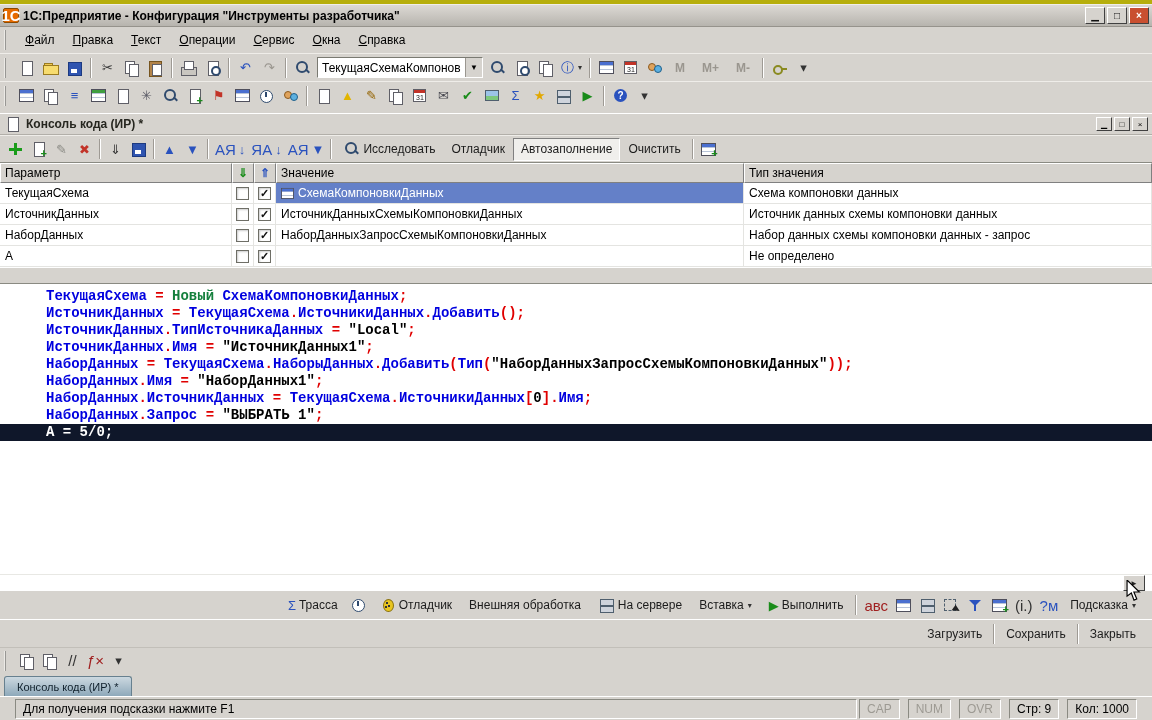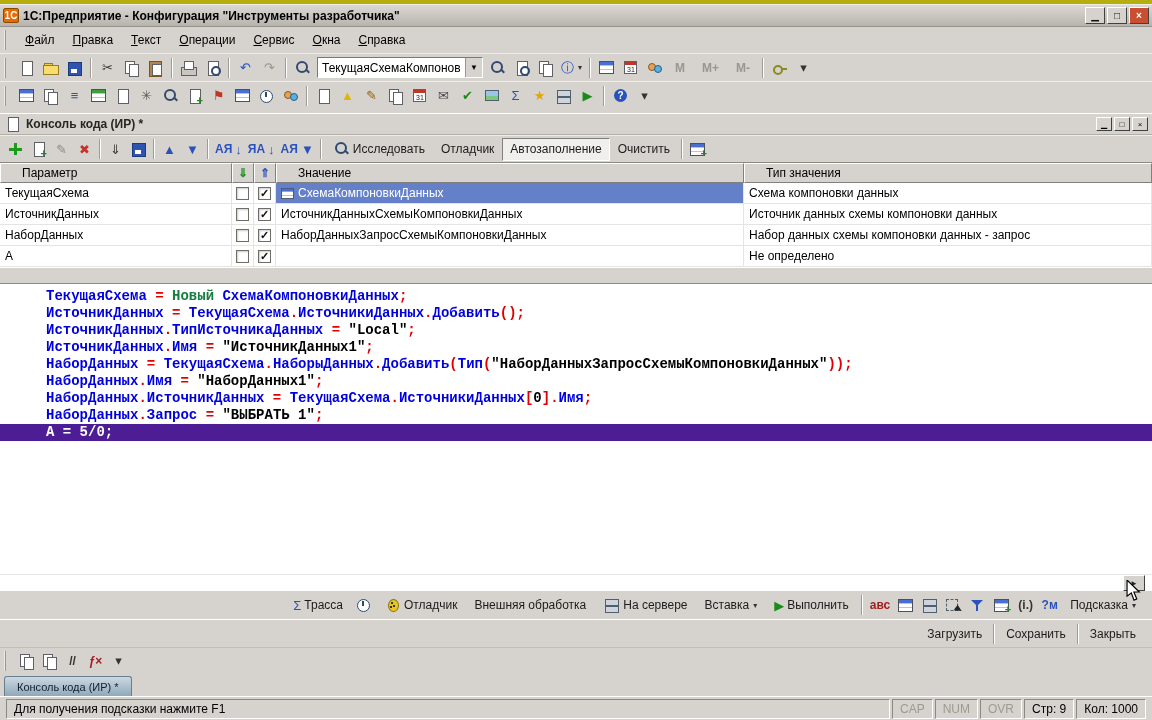--- a/index.html
+++ b/index.html
@@ -2,91 +2,91 @@
 <html><head>
 <meta charset="utf-8">
 <style>
   *{margin:0;padding:0;box-sizing:border-box}
   html,body{width:1152px;height:720px;overflow:hidden}
   body{font-family:"Liberation Sans",sans-serif;font-size:12px;color:#000;background:#b6ae0c;position:relative}
   .window{position:absolute;left:0;top:4px;width:1152px;height:716px;background:#d6d3ce;display:flex;flex-direction:column;border-top:1px solid #efede9}
 
   
   .titlebar{height:22px;flex:none;display:flex;align-items:center;gap:4px;padding:0 3px;background:linear-gradient(180deg,#dcd9d4,#b7b4ae);border-bottom:1px solid #96938c}
-  .app-badge{width:16px;height:15px;background:#e66a00;color:#fff;font-size:10px;font-weight:bold;display:flex;align-items:center;justify-content:center;border-radius:2px;border:1px solid #8a4a00}
+  .app-badge{width:16px;height:15px;background:#e66a00;color:#fff;font-size:15px;font-weight:bold;display:flex;align-items:center;justify-content:center;border-radius:2px;border:1px solid #8a4a00}
   .title-text{font-weight:bold;font-size:12px;flex:1;white-space:nowrap;overflow:hidden}
   .winbtn{width:20px;height:17px;flex:none;background:#d6d3ce;border:1px solid;border-color:#fff #404040 #404040 #fff;display:flex;align-items:center;justify-content:center;font-size:10px;line-height:1;margin-left:2px;color:#111}
   .winbtn.close{background:#c94f30;color:#fff;font-weight:bold}
 
   
   .menubar{height:26px;flex:none;display:flex;align-items:center;padding:1px 4px;gap:2px}
   .menu-item{display:inline-block;padding:3px 8px;font-size:12px}
   .menu-item::first-letter{text-decoration:underline}
 
   
   .toolbar{flex:none;display:flex;align-items:center;padding:0 4px;border-top:1px solid #efede9}
   .tb1{height:28px}.tb2{height:28px}
   .grip{width:7px;height:20px;border-left:2px ridge #eceae6;margin-right:4px;flex:none}
   .tb-btn{min-width:23px;height:23px;display:inline-flex;align-items:center;justify-content:center;gap:3px;padding:0 2px;border:1px solid transparent;flex:none;white-space:nowrap}
   .tb-btn.labeled{padding:0 7px}
   .tb-btn.pressed{border-color:#808080 #fff #fff #808080;background:#f0efec}
   .tb-btn.muted .lbl{color:#9a968f;font-weight:bold}
   .tsep{width:2px;height:20px;border-left:1px solid #9e9a94;border-right:1px solid #fff;margin:0 3px;flex:none}
   .gly{font-size:13px;line-height:1}
-  .ictext{font-size:12px;font-weight:bold;line-height:1}
+  .ictext{font-size:15px;font-weight:normal;line-height:1}
   .lbl{font-size:12px;color:#1c1c1c}
   .dd{font-size:8px;margin-left:1px;color:#333}
 
   
   .combo{display:flex;align-items:center;height:21px;width:166px;background:#fff;border:1px solid;border-color:#7a7a72 #fff #fff #7a7a72;margin:6px 3px;flex:none}
   .combo-text{flex:1;padding:0 4px;font-size:12px;white-space:nowrap;overflow:hidden}
   .combo-btn{width:17px;height:100%;background:#d6d3ce;border-left:1px solid #9a968f;display:flex;align-items:center;justify-content:center;font-size:8px;flex:none}
 
   
   .panel-title{height:22px;flex:none;display:flex;align-items:center;gap:5px;padding:0 4px;margin-top:4px;border-top:1px solid #fff;border-bottom:1px solid #b2afa9;background:#d6d3ce}
   .panel-title .txt{font-weight:bold;font-size:12px;color:#26261f;flex:1}
   .panel-btn{width:16px;height:14px;background:#d6d3ce;border:1px solid;border-color:#fff #404040 #404040 #fff;display:flex;align-items:center;justify-content:center;font-size:8px;margin-left:2px;flex:none}
   .ptb{height:27px}
 
   
   .param-table{flex:none;background:#fff;border-top:1px solid #8a8a82}
   .t-header,.t-row{display:grid;grid-template-columns:232px 22px 22px 468px 1fr}
   .t-header{height:20px}
-  .th{background:#d6d3ce;border:1px solid;border-color:#fff #808080 #808080 #fff;display:flex;align-items:center;justify-content:flex-start;padding:0 21px;font-size:12px;overflow:hidden}
+  .th{background:#d6d3ce;border:1px solid;border-color:#fff #808080 #808080 #fff;display:flex;align-items:center;justify-content:flex-start;padding:0 4px;font-size:12px;overflow:hidden}
   .th.center{justify-content:center;padding:0}
   .t-row{height:21px;border-bottom:1px solid #e4e4e1;background:#fff}
   .td{display:flex;align-items:center;gap:4px;padding:0 5px;border-right:1px solid #e4e4e1;font-size:12px;white-space:nowrap;overflow:hidden}
   .td.sel{background:#607cc8;background:#6480c8;color:#fff}
   .cbcell{justify-content:center;padding:0}
   .cb{width:13px;height:13px;background:#fff;border:1px solid #6e6e66;box-shadow:inset 1px 1px 2px rgba(0,0,0,.2);display:flex;align-items:center;justify-content:center;font-size:11px;font-weight:bold;line-height:1;color:#111}
   .hdr-ic{font-size:12px;font-weight:bold;line-height:1}
 
   .splitter{height:16px;flex:none;background:#d6d3ce;border-top:1px solid #fff}
 
   
   .code-area{flex:1;background:#fff;border-top:1px solid #8a8a82;display:flex;flex-direction:column;overflow:hidden;position:relative}
   .code-lines{flex:1;padding-top:4px;overflow:hidden}
   .code-line{font-family:"Liberation Mono","DejaVu Sans Mono",monospace;font-size:14px;font-weight:bold;line-height:17px;white-space:pre;padding-left:46px}
-  .code-line.hl{background:#4c1d95}
+  .code-line.hl{background:#0f172a}
   .tok-id{color:#0000df}
   .tok-kw{color:#15803d}
   .tok-op{color:#e00000}
   .tok-str{color:#000}
   .tok-num{color:#000}
   .tok-hl{color:#fff}
   .hstrip{height:17px;flex:none;background:#fff;border-top:1px solid #e8e8e4;position:relative}
   .scroll-btn{position:absolute;right:7px;top:0;width:22px;height:16px;background:#d6d3ce;border:1px solid;border-color:#fff #404040 #404040 #fff;display:flex;align-items:center;justify-content:center;font-size:8px;color:#222}
 
   
   .cmdbar{height:28px;flex:none;display:flex;align-items:center;justify-content:flex-end;padding:0 8px;gap:1px}
   .actionbar{height:28px;flex:none;display:flex;align-items:center;justify-content:flex-end;padding:0 8px;border-top:1px solid #fff}
   .minibar{height:26px;flex:none;display:flex;align-items:center;padding:0 4px;border-top:1px solid #c2bfb9}
   .tabrow{height:23px;flex:none;display:flex;align-items:flex-end;padding:0 4px}
   .tab{height:20px;padding:0 12px;display:inline-flex;align-items:center;background:linear-gradient(180deg,#ccd8e0,#8ea9ba);border:1px solid #67808f;border-bottom:none;border-radius:3px 3px 0 0;font-size:11px;color:#10202c}
-  .statusbar{height:24px;flex:none;display:flex;align-items:center;padding:1px 6px;gap:2px;border-top:1px solid #fff}
+  .statusbar{height:24px;flex:none;display:flex;align-items:center;padding:1px 15px;gap:2px;border-top:1px solid #fff}
   .sb-panel{height:20px;display:flex;align-items:center;padding:0 7px;border:1px solid;border-color:#8a8a82 #fff #fff #8a8a82;font-size:12px;white-space:nowrap}
   .sb-hint{flex:1}
   .sb-panel.mutedp{color:#9d9a93}
 
   
   .ic{position:relative;width:17px;height:16px;display:inline-block;flex:none}
   .ic-sheet::before,.ic-sheet-plus::before,.ic-preview::before{content:"";position:absolute;left:4px;top:1px;width:9px;height:13px;background:#fff;border:1px solid #5f5f67}
   .ic-sheet-plus::after{content:"+";position:absolute;right:0;bottom:-2px;color:#1a8c1a;font-weight:bold;font-size:11px;line-height:1}
   .ic-folder::before{content:"";position:absolute;left:2px;top:3px;width:7px;height:4px;background:#f0c952;border:1px solid #9a7b20}
   .ic-folder::after{content:"";position:absolute;left:1px;top:5px;width:14px;height:8px;background:#f7dc6f;border:1px solid #9a7b20}
@@ -579,21 +579,21 @@
         <span class="gly" style="color: rgb(51, 51, 51);">▾</span>
       </span>
     </div>
 
   <div class="tabrow">
     <span class="tab">Консоль кода (ИР) *</span>
   </div>
 
   <div class="statusbar">
     <span class="sb-panel sb-hint">Для получения подсказки нажмите F1</span>
-    <span id="status-panels" style="display:flex;gap:2px">
+    <span id="status-panels" style="display:flex;gap:8px">
         <span class="sb-panel mutedp">CAP</span>
         <span class="sb-panel mutedp">NUM</span>
         <span class="sb-panel mutedp">OVR</span>
         <span class="sb-panel">Стр: 9</span>
         <span class="sb-panel">Кол: 1000</span>
       </span>
   </div>
 
 </div>
 

